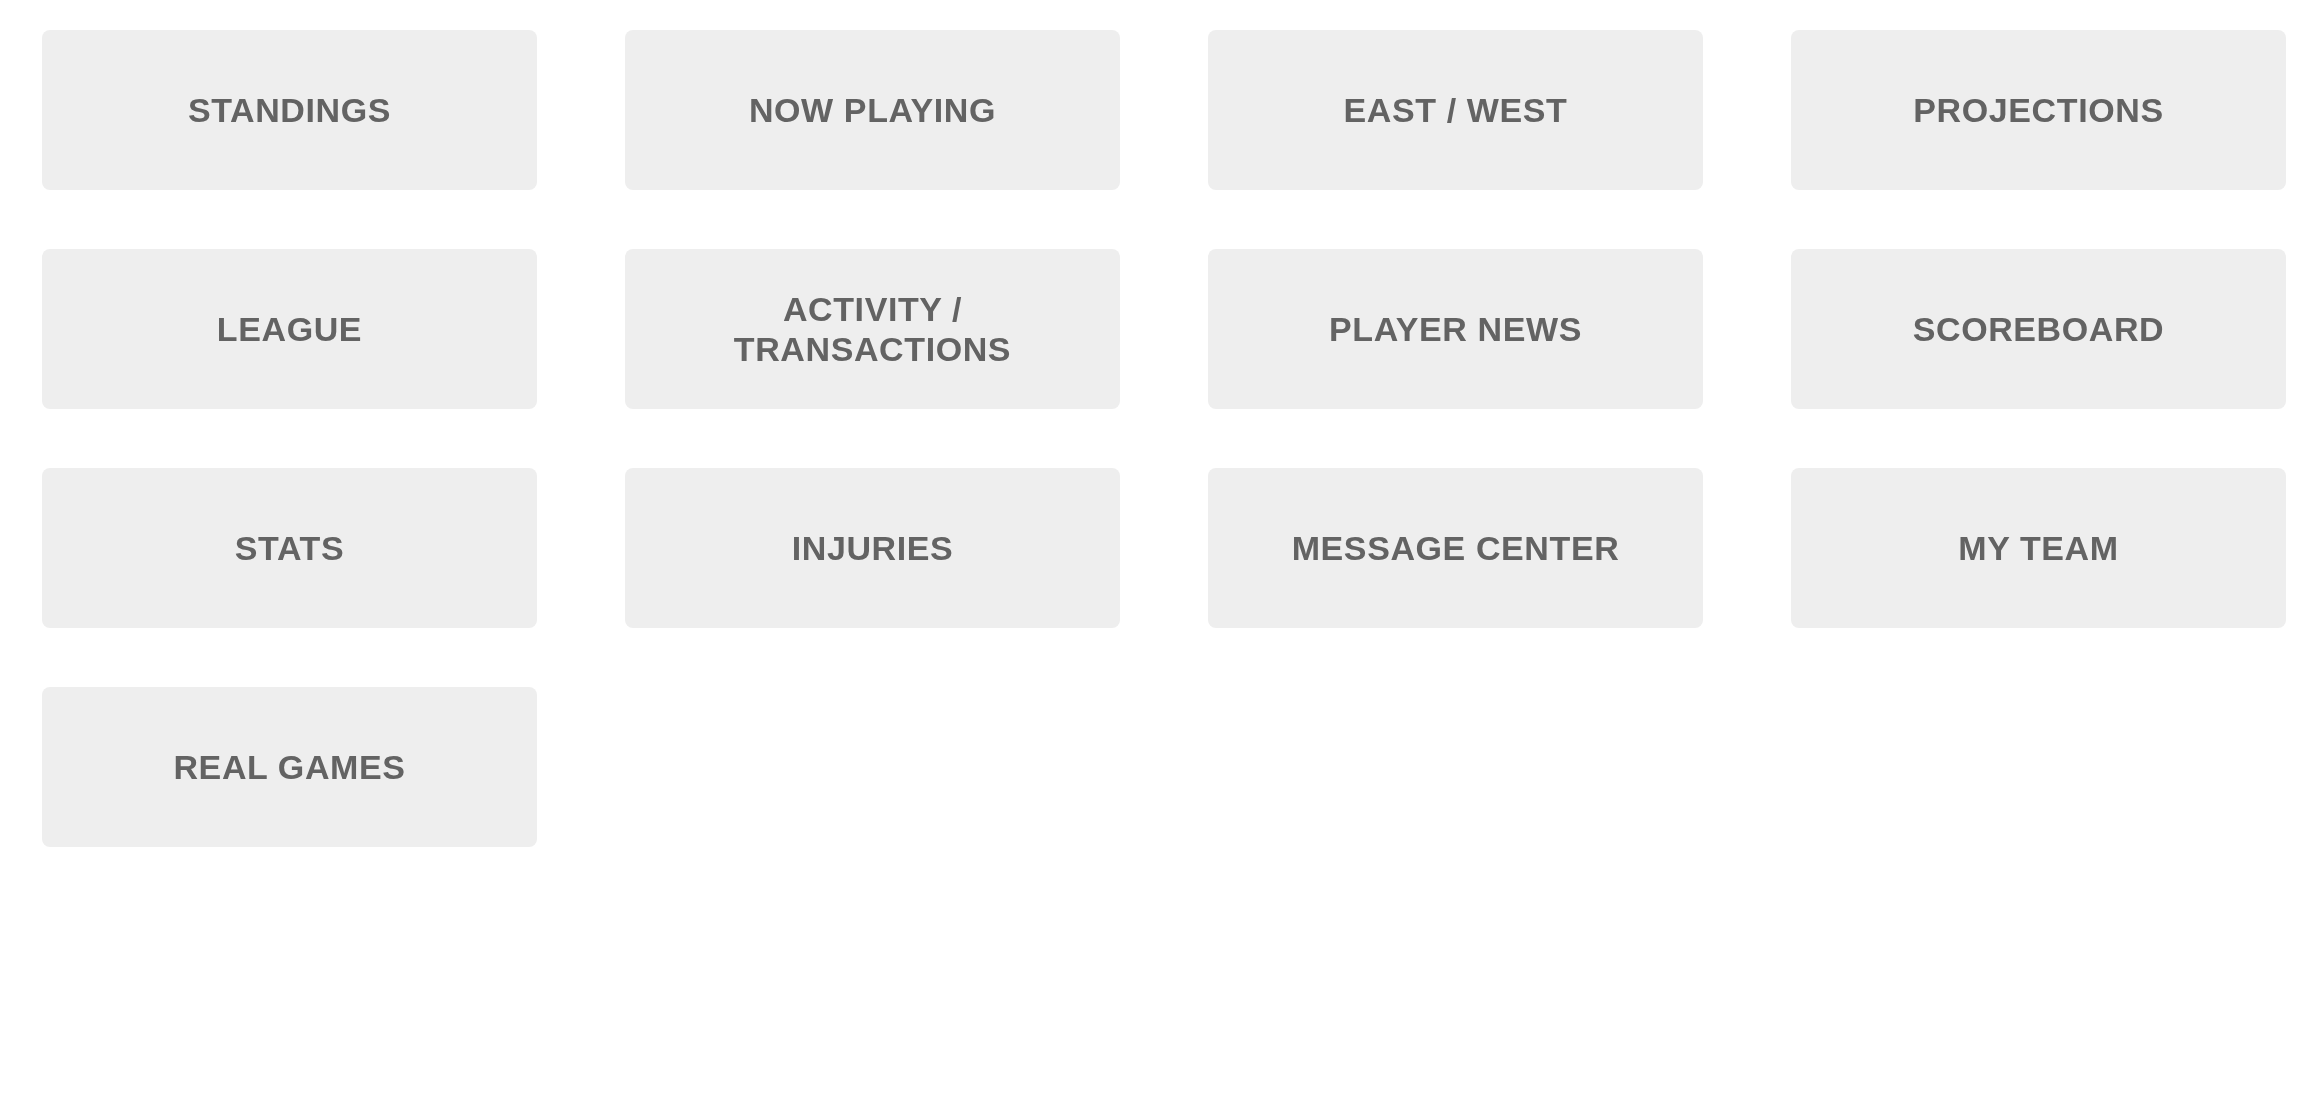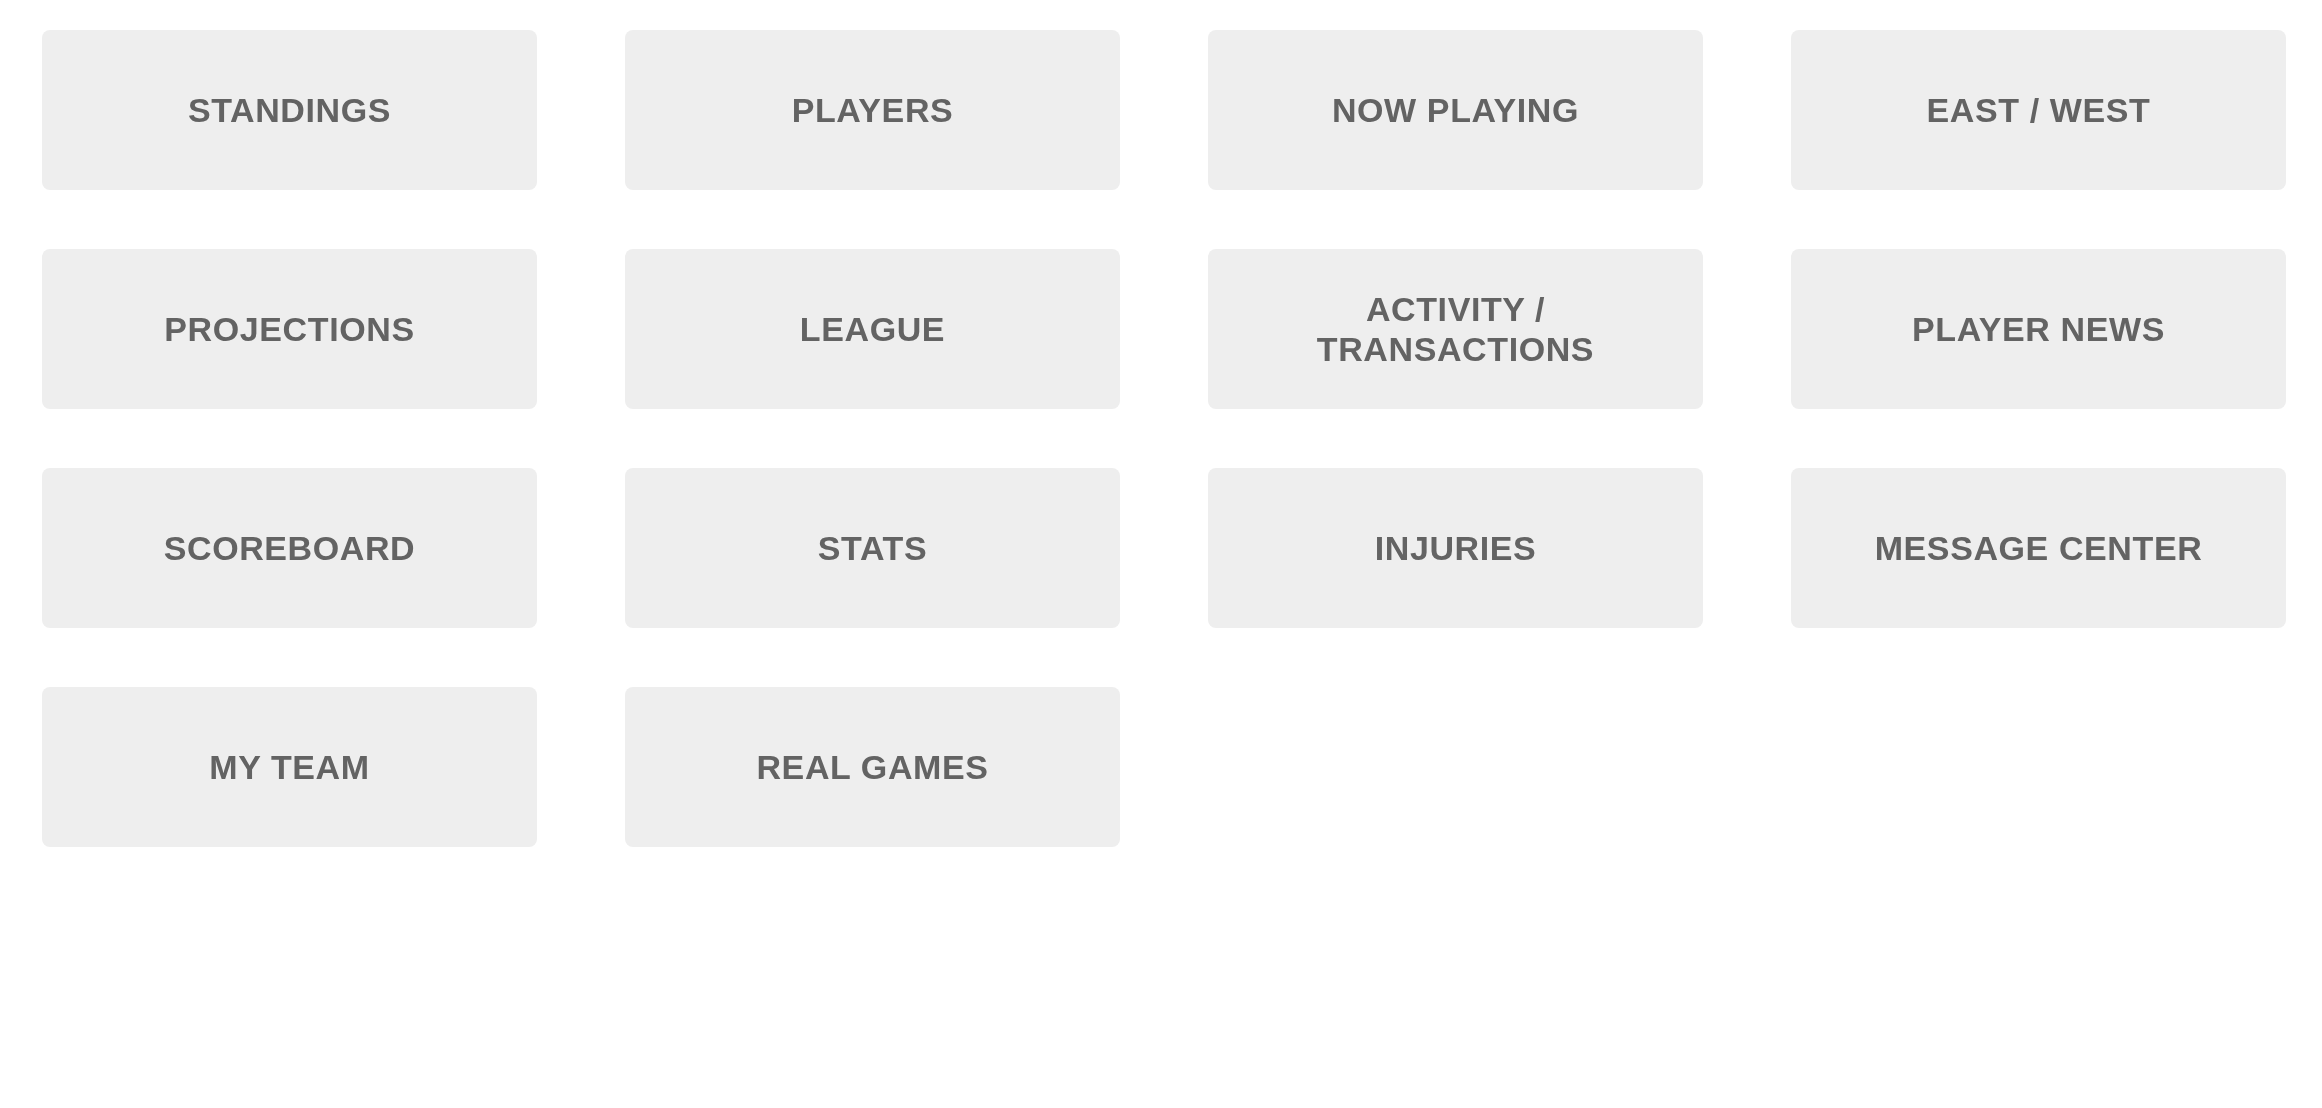--- a/index.html
+++ b/index.html
@@ -64,23 +64,20 @@
   }
 </style>
 </head>
 <body>
 
 <div id="tile-grid">
     <button class="tile" type="button">
       <span class="tile-label">STANDINGS</span>
     </button>
     <button class="tile" type="button">
-      <span class="tile-label">PLAYERS</span>
-    </button>
-    <button class="tile" type="button">
       <span class="tile-label">NOW PLAYING</span>
     </button>
     <button class="tile" type="button">
       <span class="tile-label">EAST / WEST</span>
     </button>
     <button class="tile" type="button">
       <span class="tile-label">PROJECTIONS</span>
     </button>
     <button class="tile" type="button">
       <span class="tile-label">LEAGUE</span>

